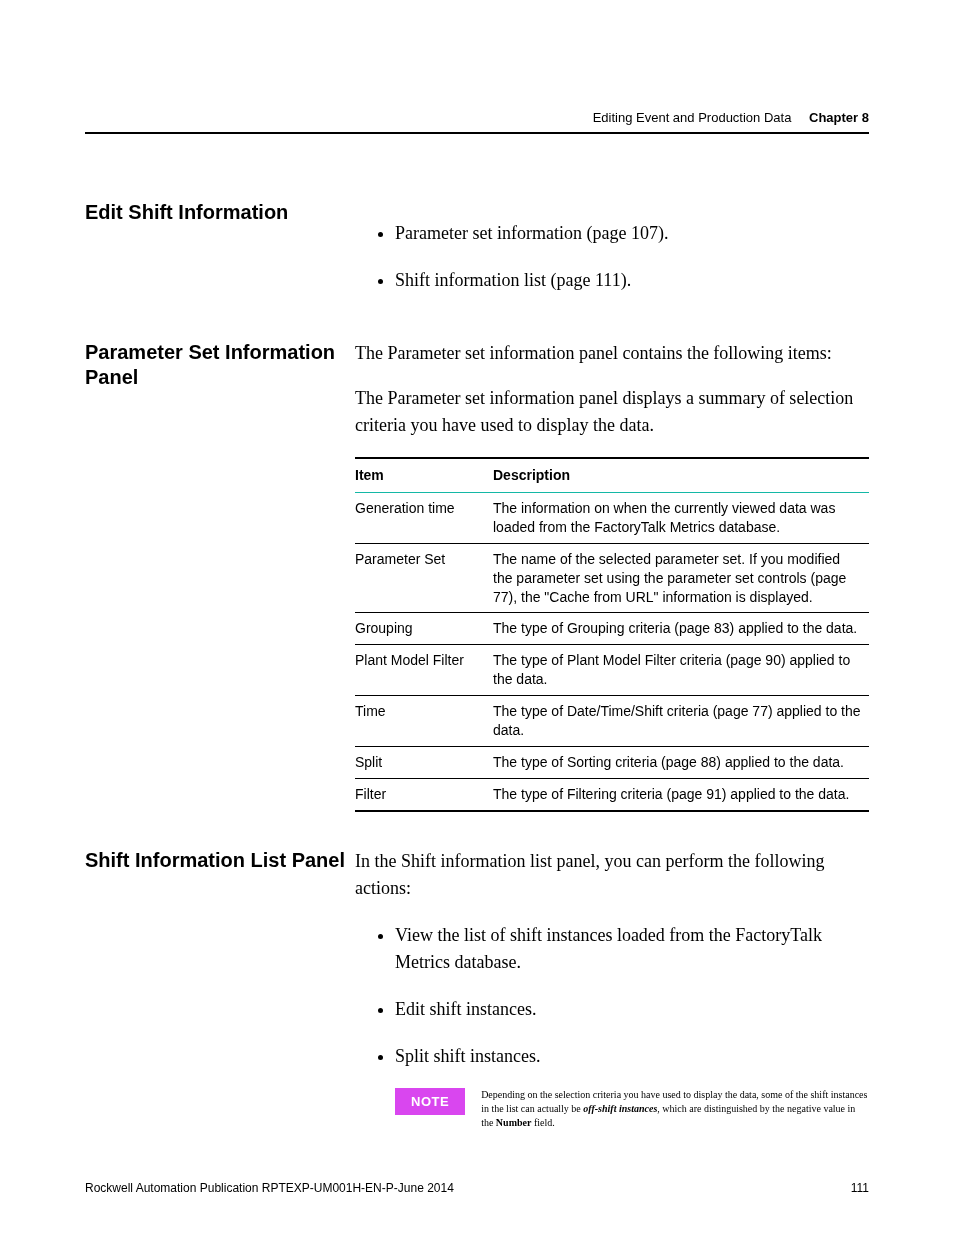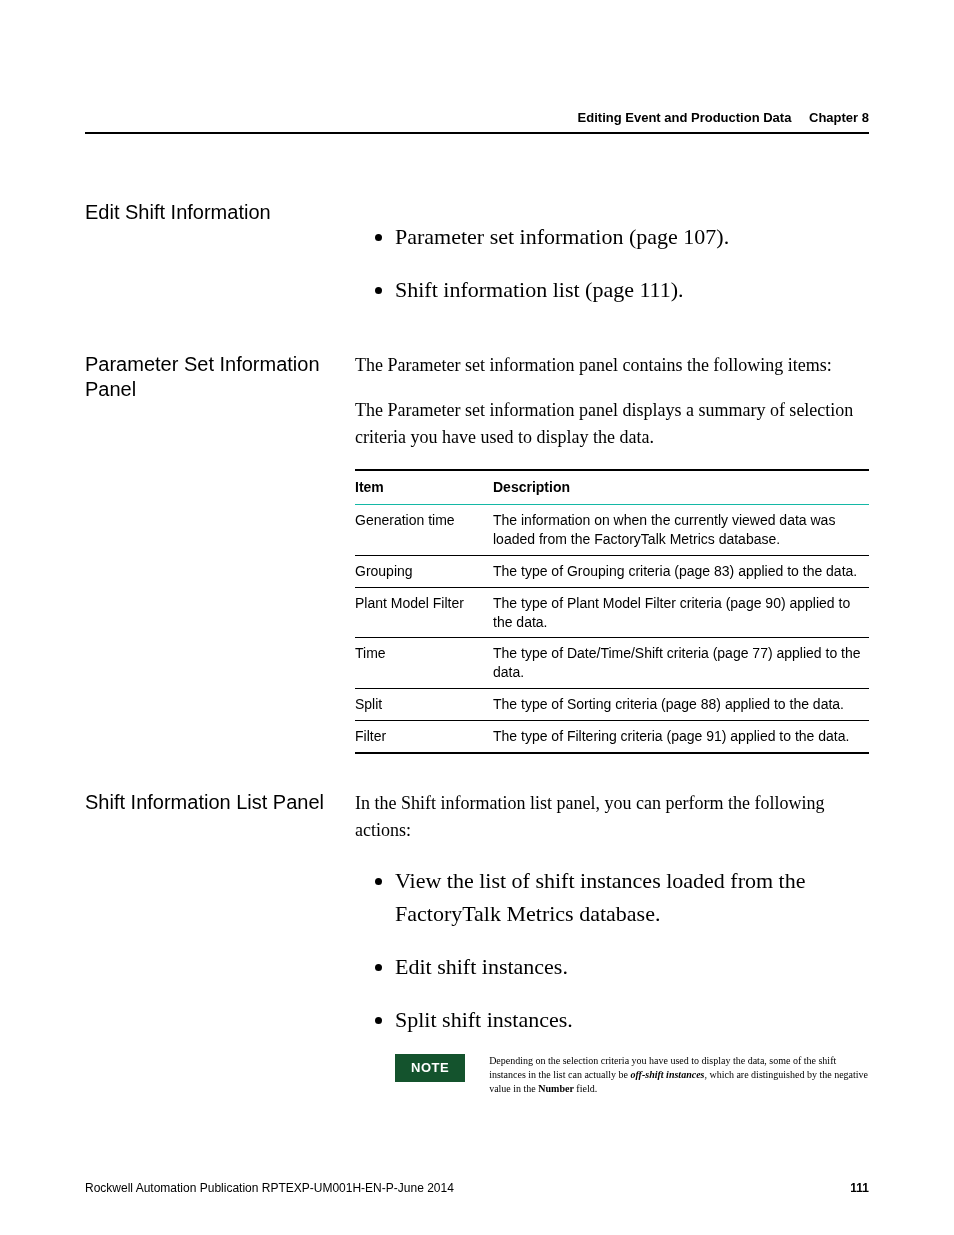--- a/index.html
+++ b/index.html
@@ -18,21 +18,21 @@
   }
   .running-head {
     position: absolute;
     top: 110px;
     right: 85px;
     font-family: "Helvetica Neue", Arial, sans-serif;
     font-size: 13px;
     font-weight: 400;
   }
   .running-head .rh-title {
-    font-weight: 700;
+    font-weight: 400;
   }
   .running-head .rh-chapter {
     font-weight: 700;
     margin-left: 14px;
   }
   .rule {
     position: absolute;
     top: 132px;
     left: 85px;
     right: 85px;
@@ -43,40 +43,40 @@
   }
   .section {
     display: flex;
     align-items: flex-start;
     margin-bottom: 28px;
   }
   .side-head {
     width: 260px;
     flex: 0 0 260px;
     font-family: "Helvetica Neue", Arial, sans-serif;
-    font-weight: 400;
+    font-weight: 700;
     font-size: 20px;
     line-height: 1.25;
     padding-right: 10px;
   }
   .body-col {
     flex: 1 1 auto;
     font-size: 18px;
     line-height: 1.5;
   }
   .body-col p {
     margin: 0 0 18px 0;
   }
   ul.bullets {
     margin: 4px 0 18px 0;
     padding-left: 40px;
   }
   ul.bullets li {
     margin: 20px 0 10px 0;
-    font-size: 22px;
+    font-size: 18px;
     line-height: 1.5;
   }
   table.items {
     border-collapse: collapse;
     width: 100%;
     font-family: "Helvetica Neue", Arial, sans-serif;
     font-size: 14px;
   }
   table.items th {
     text-align: left;
@@ -98,27 +98,27 @@
   table.items th:first-child {
     width: 130px;
   }
   .note-row {
     display: flex;
     align-items: flex-start;
     margin-top: 6px;
     margin-left: 40px;
   }
   .note-badge {
-    background: #14532d;
+    background: #d946ef;
     color: #fff;
     font-family: "Helvetica Neue", Arial, sans-serif;
     font-weight: 700;
     font-size: 13px;
     padding: 4px 16px;
-    margin-right: 24px;
+    margin-right: 16px;
     flex: 0 0 auto;
     letter-spacing: 0.5px;
   }
   .note-text {
     font-family: Liberation Serif, serif;
     font-size: 10px;
     line-height: 1.4;
   }
   .note-text .em1 {
     font-weight: 700;
@@ -131,21 +131,21 @@
     position: absolute;
     bottom: 40px;
     left: 85px;
     right: 85px;
     display: flex;
     justify-content: space-between;
     font-family: "Helvetica Neue", Arial, sans-serif;
     font-size: 12px;
   }
   .footer .pageno {
-    font-weight: 700;
+    font-weight: 400;
   }
 </style>
 </head>
 <body>
 
 <div class="page">
 
   <div class="running-head">
     <span class="rh-title">Editing Event and Production Data</span>
     <span class="rh-chapter">Chapter 8</span>
@@ -173,20 +173,25 @@
           <thead>
             <tr>
               <th>Item</th>
               <th>Description</th>
             </tr>
           </thead>
           <tbody>
             <tr>
               <td>Generation time</td>
               <td>The information on when the currently viewed data was loaded from the FactoryTalk Metrics database.</td>
+            </tr>
+            <tr>
+              <td>Parameter Set</td>
+              <td>The name of the selected parameter set.
+If you modified the parameter set using the parameter set controls (page 77), the "Cache from URL" information is displayed.</td>
             </tr>
             <tr>
               <td>Grouping</td>
               <td>The type of Grouping criteria (page 83) applied to the data.</td>
             </tr>
             <tr>
               <td>Plant Model Filter</td>
               <td>The type of Plant Model Filter criteria (page 90) applied to the data.</td>
             </tr>
             <tr>

